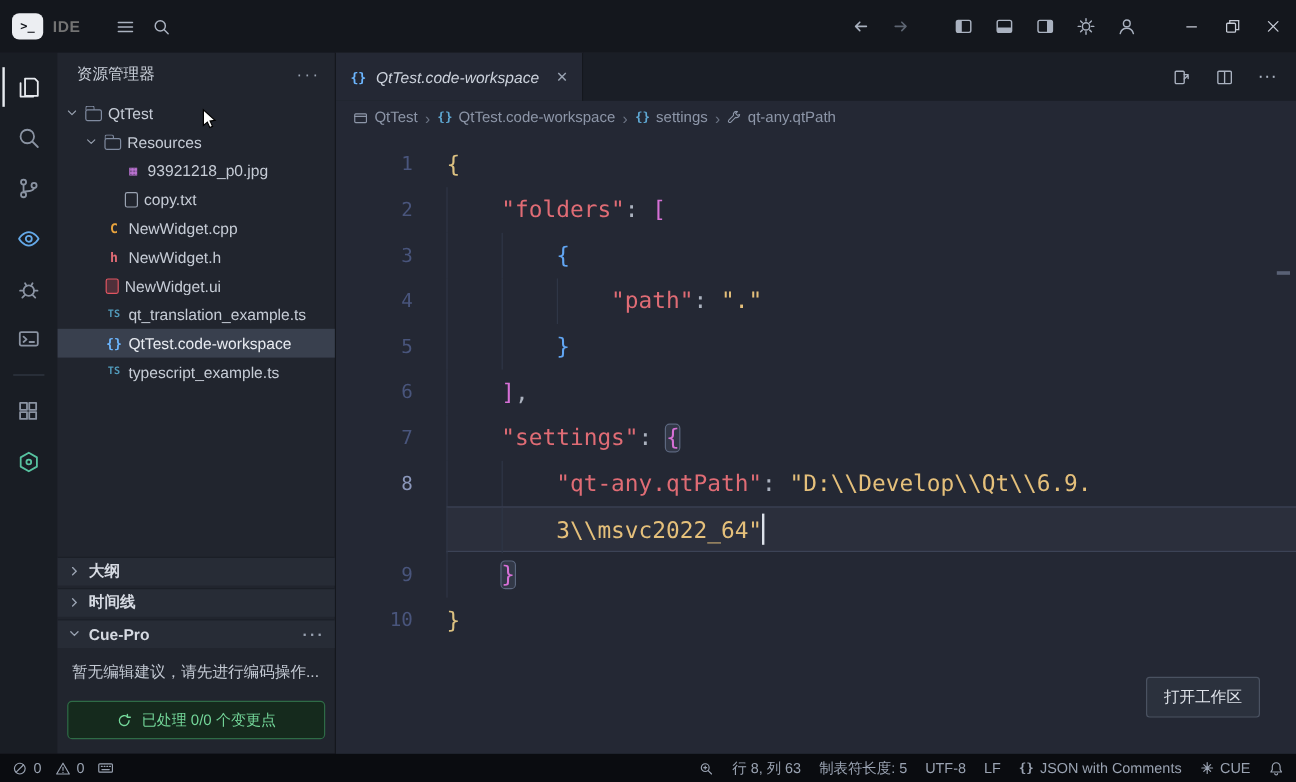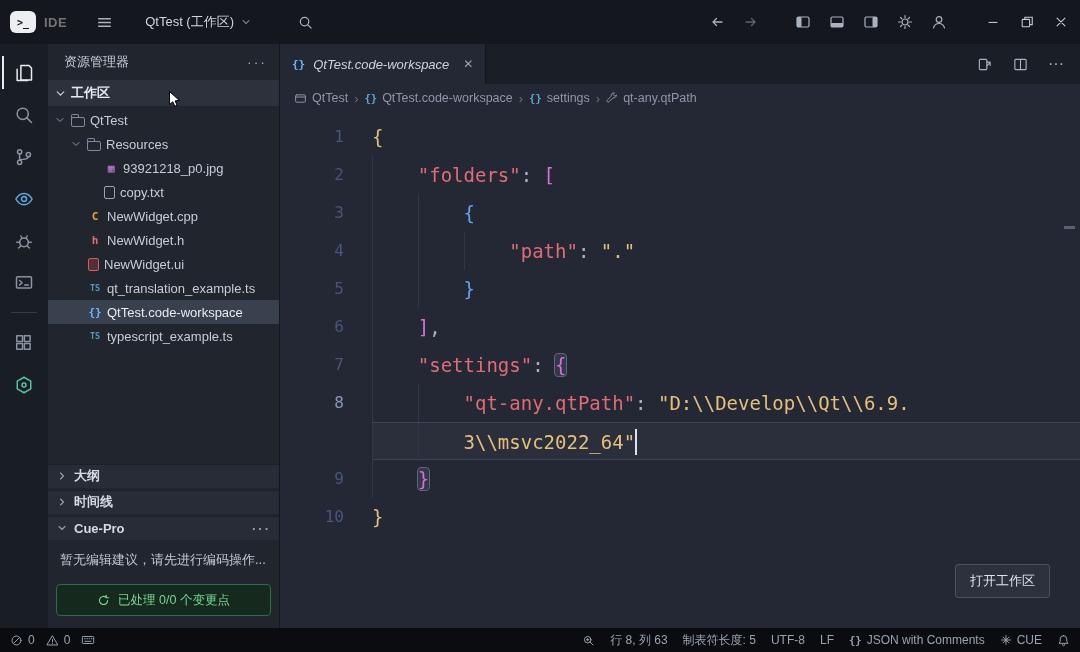--- a/index.html
+++ b/index.html
@@ -89,26 +89,20 @@
 <div class="app">
 
   <div class="titlebar">
     <div class="logo-box">&gt;_</div>
     <div class="app-name">IDE</div>
     <div class="icon-btn">
       <svg viewBox="0 0 16 16" width="17" height="17" fill="none" stroke="currentColor" stroke-width="1.3" stroke-linecap="round">
           <path d="M2.5 4.5h11M2.5 8h11M2.5 11.5h11"></path>
         </svg>
     </div>
-    <div class="ws-pill">
-      <span>QtTest (工作区)</span>
-      <svg viewBox="0 0 16 16" width="12" height="12" fill="none" stroke="#8a93a6" stroke-width="1.4" stroke-linecap="round">
-          <path d="M4 6l4 4 4-4"></path>
-        </svg>
-    </div>
     <div class="icon-btn">
       <svg viewBox="0 0 16 16" width="15" height="15" fill="none" stroke="currentColor" stroke-width="1.3" stroke-linecap="round">
           <circle cx="7" cy="7" r="4.5"></circle>
           <path d="M10.5 10.5L14 14"></path>
         </svg>
     </div>
     <div class="tb-right">
       <div class="icon-btn">
         <svg viewBox="0 0 16 16" width="16" height="16" fill="none" stroke="currentColor" stroke-width="1.3" stroke-linecap="round" stroke-linejoin="round">
             <path d="M13 8H4M7.5 4.5L4 8l3.5 3.5"></path>
@@ -225,26 +219,20 @@
             <polygon points="8,1.8 13.4,4.9 13.4,11.1 8,14.2 2.6,11.1 2.6,4.9"></polygon>
             <circle cx="8" cy="8" r="1.6"></circle>
           </svg>
         </div>
       </div>
 
     <div class="sidebar">
       <div class="sb-header">
         <span>资源管理器</span>
         <span class="more">···</span>
-      </div>
-      <div class="sb-section">
-        <svg viewBox="0 0 16 16" width="13" height="13" fill="none" stroke="#c5cbd6" stroke-width="1.5" stroke-linecap="round">
-            <path d="M4 6l4 4 4-4"></path>
-          </svg>
-        <span>工作区</span>
       </div>
       <div class="tree" id="tree">
           <div class="trow" style="padding-left: 6px;">
             <span class="chev">
               <svg viewBox="0 0 16 16" width="12" height="12" fill="none" stroke="currentColor" stroke-width="1.2" stroke-linecap="round" stroke-linejoin="round">
                 <path d="M4 6l4 4 4-4"></path>
               </svg>
             </span>
             <span class="fld"></span>
             <span style="overflow:hidden;text-overflow:ellipsis">QtTest</span>

